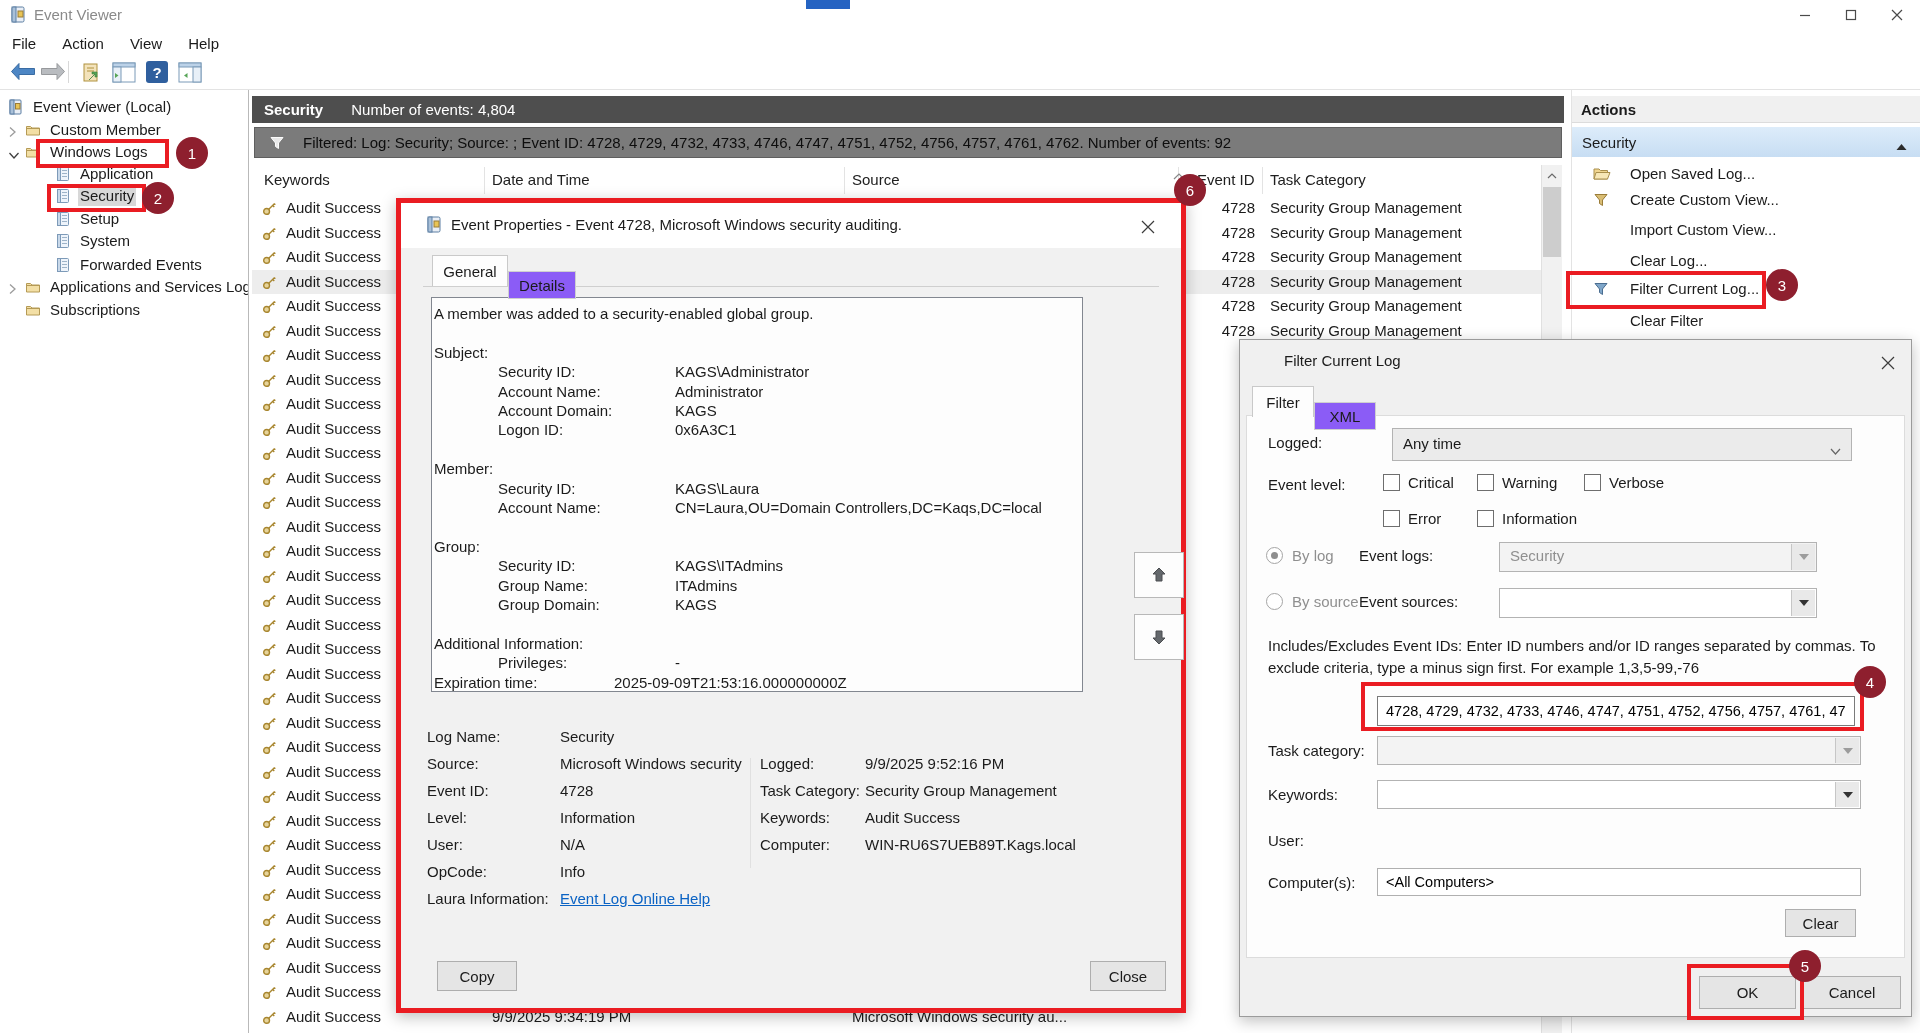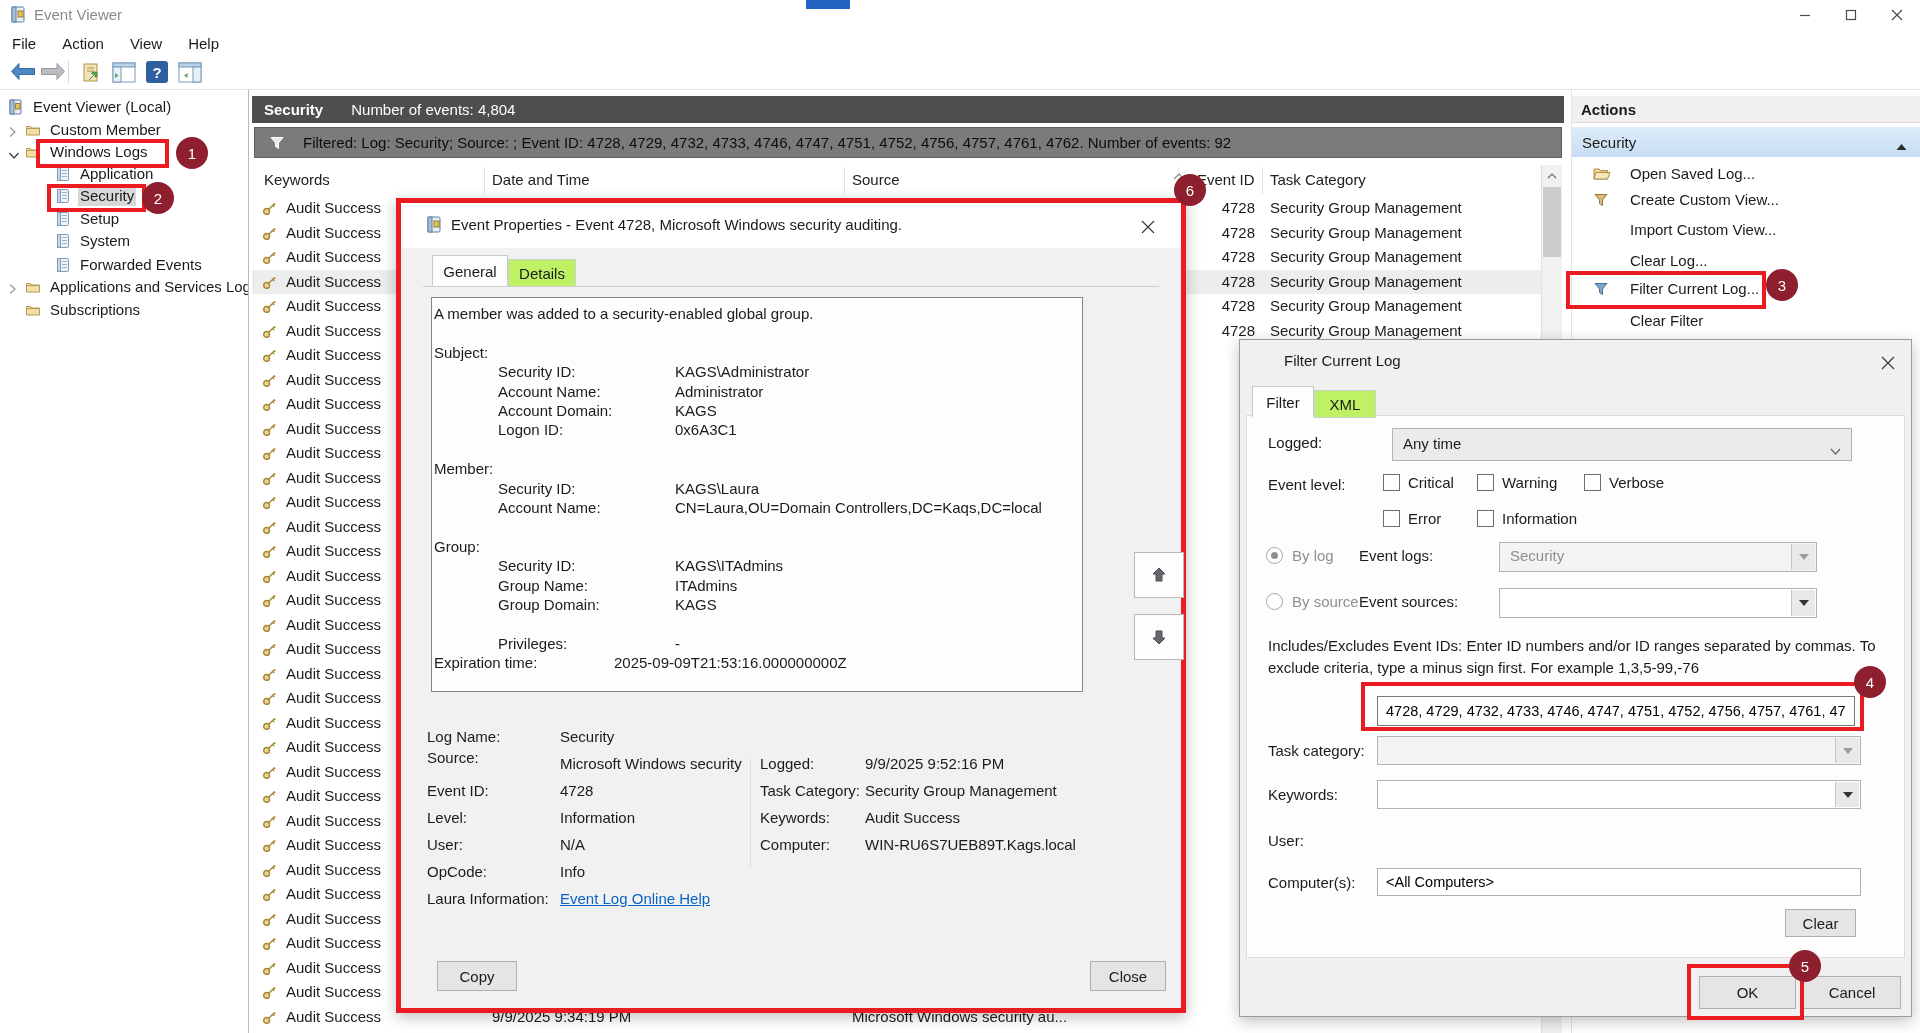--- a/index.html
+++ b/index.html
@@ -61,21 +61,21 @@
   .act-label{position:absolute;left:49px;top:4px;white-space:nowrap;}
 
   
   #evt-wrap{position:absolute;left:396px;top:198px;width:780px;height:805px;border:5px solid #ea1c22;z-index:20;background:#f1f1f1;box-shadow:0 4px 14px rgba(0,0,0,.25);}
   #evt-titlebar{position:absolute;left:0;top:0;width:100%;height:45px;background:#fff;}
   #evt-title{position:absolute;left:50px;top:13px;white-space:nowrap;}
   #evt-title-icon{position:absolute;left:25px;top:13px;display:flex;}
   #evt-close{position:absolute;left:732px;top:14px;width:30px;height:20px;display:flex;align-items:center;justify-content:center;}
   .tab{position:absolute;height:31px;display:flex;align-items:center;justify-content:center;box-sizing:border-box;}
   .tab-active{background:#fdfdfd;border:1px solid #c9c9c9;border-bottom:none;z-index:2;}
-  .tab-idle{background:#bef264;border:1px solid #cfcfcf;height:28px;margin-top:4px;z-index:1;}
+  .tab-idle{background:#8b5cf6;border:1px solid #cfcfcf;height:28px;margin-top:16px;z-index:1;}
   #evt-tabline{position:absolute;left:22px;top:83px;width:736px;height:1px;background:#cfcfcf;}
   #evt-body{position:absolute;left:30px;top:94px;width:652px;height:395px;background:#fdfdfd;border:1px solid #828790;box-sizing:border-box;padding:6px 2px 0 2px;overflow:hidden;font-size:15px;}
   .evt-line{min-height:19.4px;line-height:19.4px;white-space:nowrap;}
   .evt-kv{display:flex;}
   .evt-ind{width:64px;flex:none;}
   .evt-lab{width:177px;flex:none;}
   .evt-explab{width:180px;flex:none;}
   .arrow-btn{position:absolute;left:733px;width:48px;height:44px;background:#fdfdfd;border:1px solid #b8b8b8;display:flex;align-items:center;justify-content:center;}
   #evt-meta{position:absolute;left:26px;top:525px;width:744px;height:190px;}
   .m-lab{position:absolute;white-space:nowrap;color:#1b1b1b;}
@@ -752,20 +752,21 @@
           <span class="evt-ind"></span>
           <span class="evt-lab">Group Name:</span>
           <span>ITAdmins</span>
         </div>
         <div class="evt-line evt-kv">
           <span class="evt-ind"></span>
           <span class="evt-lab">Group Domain:</span>
           <span>KAGS</span>
         </div>
         <div class="evt-line"></div>
+        <div class="evt-line"><span>Additional Information:</span></div>
         <div class="evt-line evt-kv">
           <span class="evt-ind"></span>
           <span class="evt-lab">Privileges:</span>
           <span>-</span>
         </div>
         <div class="evt-line evt-kv">
           <span class="evt-explab">Expiration time:</span>
           <span>2025-09-09T21:53:16.000000000Z</span>
         </div>
       </div>
@@ -776,21 +777,21 @@
       </div>
     <div class="arrow-btn" style="top:411px">
         <svg width="20" height="20" viewBox="0 0 20 20">
           <path d="M10 17 L4 11 H7 V4 H13 V11 H16 Z" fill="#64686c" stroke="#4a4d50"></path>
         </svg>
       </div>
     <div id="evt-meta">
       <div id="meta-divider"></div>
     <span class="m-lab" style="left: 0px; top: 0px;">Log Name:</span>
         <span class="m-val" style="left: 133px; top: 0px;">Security</span>
-        <span class="m-lab" style="left: 0px; top: 21px;">Source:</span>
+        <span class="m-lab" style="left: 0px; top: 27px;">Source:</span>
         <span class="m-val m-clip" style="left: 133px; top: 27px;">Microsoft Windows security au</span>
         <span class="m-lab" style="left: 0px; top: 54px;">Event ID:</span>
         <span class="m-val" style="left: 133px; top: 54px;">4728</span>
         <span class="m-lab" style="left: 0px; top: 81px;">Level:</span>
         <span class="m-val" style="left: 133px; top: 81px;">Information</span>
         <span class="m-lab" style="left: 0px; top: 108px;">User:</span>
         <span class="m-val" style="left: 133px; top: 108px;">N/A</span>
         <span class="m-lab" style="left: 0px; top: 135px;">OpCode:</span>
         <span class="m-val" style="left: 133px; top: 135px;">Info</span>
         <span class="m-lab" style="left: 0px; top: 162px;">Laura Information:</span>

